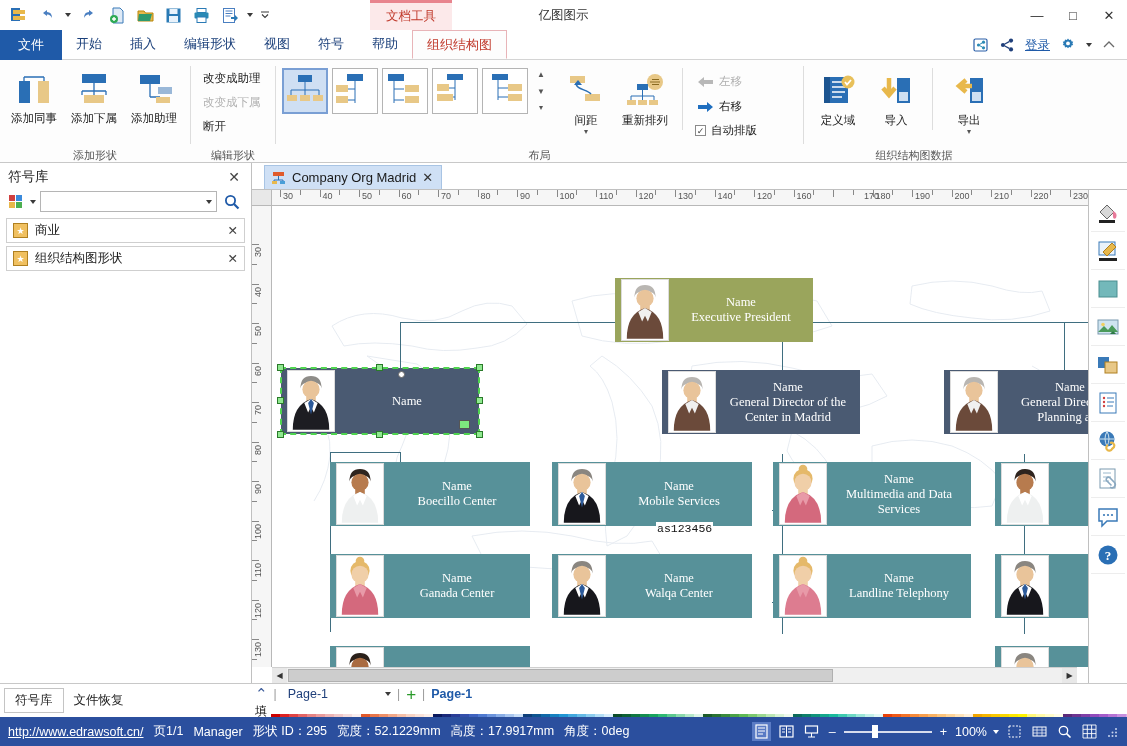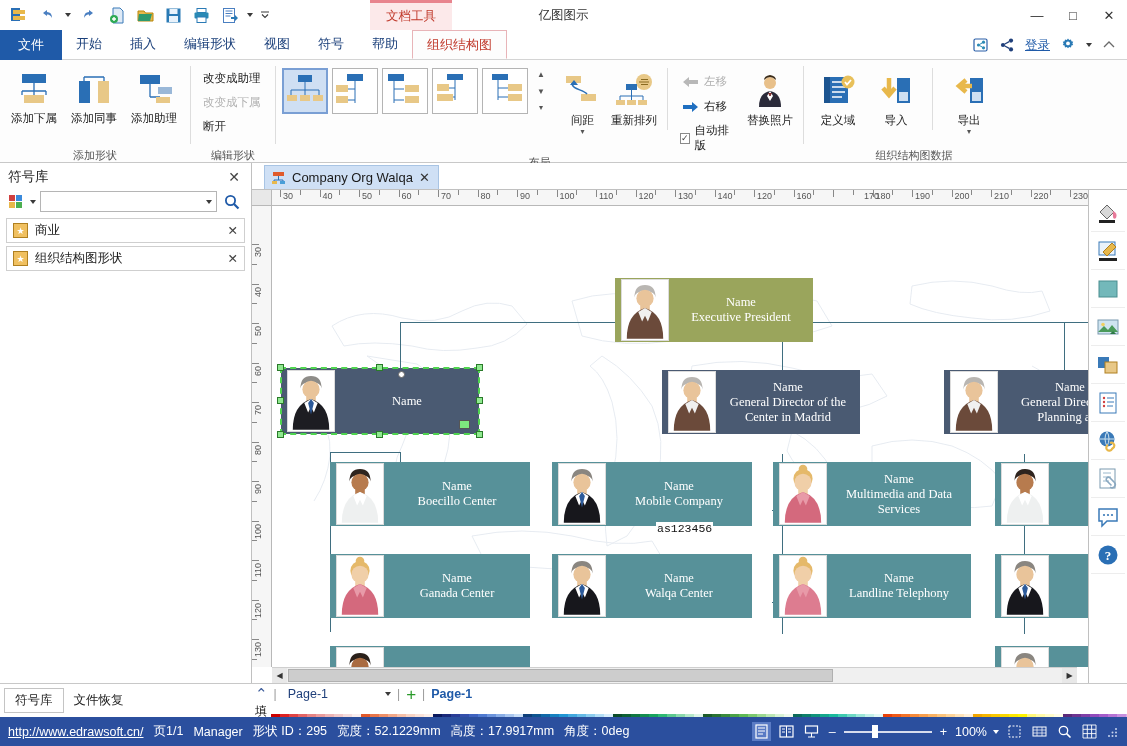--- a/index.html
+++ b/index.html
@@ -400,36 +400,36 @@
     </div>
   </div>
 
   <div class="ribbon">
 
     <div class="rgroup" style="width:190px">
       <div class="rgroup-body" style="gap:4px; padding-top:6px;">
         <div class="bigbtn">
           <div class="bi">
             <svg width="44" height="38" viewBox="0 0 44 38">
+              <path d="M12 6 h20 M12 6 v4 M32 6 v4" stroke="#2a6fb5" stroke-width="1.3" fill="none"></path>
+              <rect x="7" y="10" width="11" height="22" fill="#2a6fb5"></rect>
+              <rect x="26" y="10" width="11" height="22" fill="#e8c887"></rect>
+            </svg>
+          </div>
+          <div class="bl">添加同事</div>
+        </div>
+        <div class="bigbtn">
+          <div class="bi">
+            <svg width="44" height="38" viewBox="0 0 44 38">
               <rect x="10" y="3" width="24" height="9" fill="#2a6fb5"></rect>
               <path d="M22 12 v8 M10 20 h24 M10 20 v4 M34 20 v4 M22 20 v4" stroke="#2a6fb5" stroke-width="1.3" fill="none"></path>
               <rect x="12" y="24" width="20" height="8" fill="#e8c887"></rect>
             </svg>
           </div>
           <div class="bl">添加下属</div>
-        </div>
-        <div class="bigbtn">
-          <div class="bi">
-            <svg width="44" height="38" viewBox="0 0 44 38">
-              <path d="M12 6 h20 M12 6 v4 M32 6 v4" stroke="#2a6fb5" stroke-width="1.3" fill="none"></path>
-              <rect x="7" y="10" width="11" height="22" fill="#2a6fb5"></rect>
-              <rect x="26" y="10" width="11" height="22" fill="#e8c887"></rect>
-            </svg>
-          </div>
-          <div class="bl">添加同事</div>
         </div>
         <div class="bigbtn">
           <div class="bi">
             <svg width="44" height="38" viewBox="0 0 44 38">
               <rect x="8" y="4" width="20" height="9" fill="#2a6fb5"></rect>
               <path d="M18 13 v13 M18 26 h10" stroke="#2a6fb5" stroke-width="1.3" fill="none"></path>
               <rect x="26" y="16" width="14" height="7" fill="#9ab8d8"></rect>
               <rect x="24" y="26" width="14" height="6" fill="#e8c887"></rect>
             </svg>
           </div>
@@ -552,32 +552,20 @@
                 <path d="M10 1 L16 6 L10 11 L10 8 L1 8 L1 4 L10 4 Z" fill="#1f6fc0"></path>
               </svg>
             <span>右移</span>
           </div>
           <div class="checkrow">
             <span class="cbox">✓</span>
             <span>自动排版</span>
           </div>
         </div>
 
-        <div class="bigbtn" style="width:62px;margin-left:6px">
-          <div class="bi">
-            <svg width="38" height="38" viewBox="0 0 38 38">
-              <circle cx="19" cy="10" r="6" fill="#e8c08a"></circle>
-              <path d="M13 7 Q19 1 25 7 Q25 3 19 2 Q13 3 13 7Z" fill="#3a2a18"></path>
-              <path d="M8 34 Q8 20 19 18 Q30 20 30 34 Z" fill="#2b2b3a"></path>
-              <path d="M19 18 l-3 5 l3 5 l3 -5 z" fill="#fff"></path>
-              <path d="M17.5 20 l1.5 3 l1.5 -3" fill="#7a2a2a" stroke="#7a2a2a"></path>
-            </svg>
-          </div>
-          <div class="bl">替换照片</div>
-        </div>
       </div>
       <div class="rgroup-label">布局</div>
     </div>
 
     <div class="rsep"></div>
 
     <div class="rgroup" style="width:220px">
       <div class="rgroup-body" style="padding-top:8px; gap:2px;">
         <div class="bigbtn">
           <div class="bi">
@@ -659,21 +647,21 @@
   </div>
 
   <div class="tabstrip">
     <div class="doctab">
       <svg width="15" height="14" viewBox="0 0 15 14">
         <rect x="2" y="1" width="11" height="4" fill="#e05a2b"></rect>
         <path d="M7.5 5v4 M3 9h9 M3 9v2 M12 9v2" stroke="#2a6fb5" fill="none"></path>
         <rect x="1" y="10" width="5" height="3" fill="#e8b84b"></rect>
         <rect x="9" y="10" width="5" height="3" fill="#4a9fd8"></rect>
       </svg>
-      <span>Company Org Walqa</span>
+      <span>Company Org Madrid</span>
       <span class="x">✕</span>
     </div>
   </div>
 
   <div class="canvaswrap">
     <div class="ruler-corner"></div>
     <div class="ruler-h" id="rulerH">
         <div class="rtick major" style="left: 8px;"></div>
         <div class="rlbl" style="left: 11px;">30</div>
         <div class="rtick" style="left: 27.75px;"></div>
@@ -908,21 +896,21 @@
                 <path d="M13 19 Q13 6 24 6 Q35 6 35 19 Q35 13 24 12 Q13 13 13 19Z" fill="#8a8680"></path>
                 <circle cx="24" cy="20" r="9" fill="#e9c49a"></circle>
                 <path d="M19 27 h10 v5 h-10 z" fill="#e9c49a"></path>
                 <path d="M5 62 Q5 36 24 30 Q43 36 43 62 Z" fill="#17171c"></path>
                 <path d="M24 30 L17 34 L21 44 L24 38 L27 44 L31 34 Z" fill="#ffffff"></path>
                 <path d="M24 30 l-3 4 l3 12 l3 -12 z" fill="#2c5a9a"></path>
               </svg>
             </div>
             <div class="txt">
               <div>Name</div>
-              <div>Mobile Company</div>
+              <div>Mobile Services</div>
             </div>
           </div>
           <div class="node" style="left: 501px; top: 256px; width: 198px; height: 64px; background: rgb(87, 145, 153);">
             <div class="photo">
               <svg width="48" height="62" viewBox="0 0 48 62">
                 <rect width="48" height="62" fill="#ffffff"></rect>
                 <ellipse cx="24" cy="16" rx="10" ry="10" fill="#e5b96a"></ellipse>
                 <circle cx="24" cy="6" r="4.5" fill="#e5b96a"></circle>
                 <circle cx="24" cy="20" r="9" fill="#f0cfa8"></circle>
                 <path d="M19 27 h10 v5 h-10 z" fill="#f0cfa8"></path>

